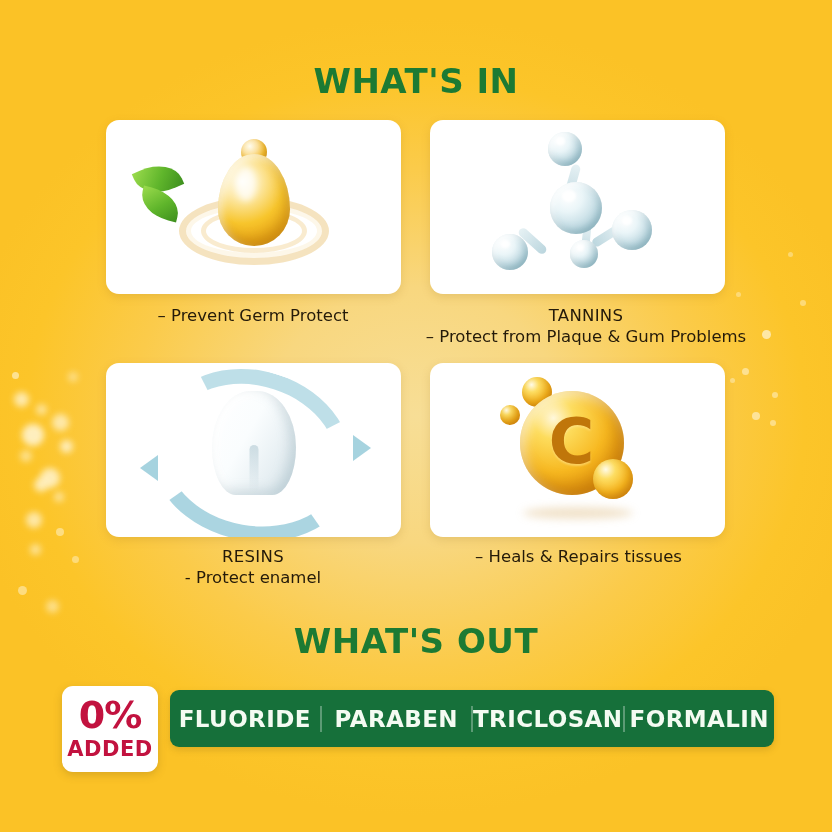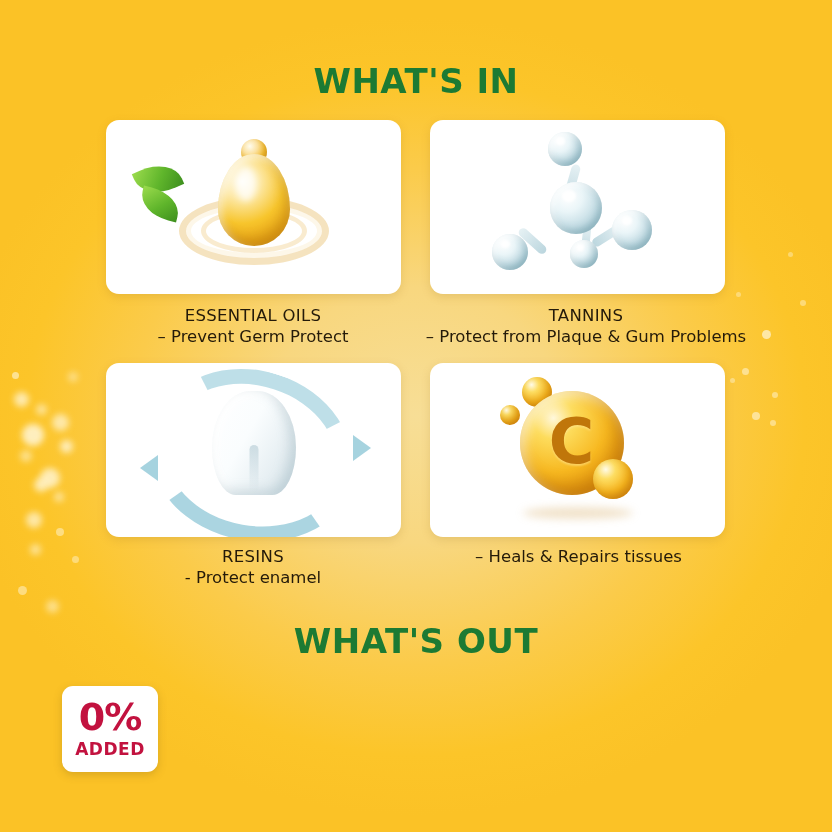--- a/index.html
+++ b/index.html
@@ -168,21 +168,21 @@
     background:#FFFFFF;border-radius:11px;
     box-shadow:0 3px 8px rgba(120,90,20,0.25);
     display:flex;flex-direction:column;align-items:center;justify-content:center;
     z-index:3;
   }
   #badge-zero{
     color:#C2123F;font-weight:bold;font-size:38px;line-height:0.95;
     font-family:"DejaVu Sans", sans-serif;letter-spacing:-1px;
   }
   #badge-added{
-    color:#C2123F;font-weight:bold;font-size:17px;letter-spacing:0.5px;
+    color:#C2123F;font-weight:bold;font-size:21px;letter-spacing:0.5px;
     font-family:"DejaVu Sans", sans-serif;margin-top:3px;
   }
 </style>
 </head>
 <body>
 
 <div id="poster">
 
   <div>
     <div class="bokeh soft" style="left:14px;top:392px;width:15px;height:15px;opacity:.75;"></div>
@@ -219,21 +219,20 @@
     <div class="art">
       <div class="ripple"></div>
       <div class="ripple2"></div>
       <div class="leaf leaf1"></div>
       <div class="leaf leaf2"></div>
       <div class="dropTip"></div>
       <div class="drop"></div>
     </div>
   </div>
   <div class="caption" id="cap1">
-    <span class="cap-title">ESSENTIAL OILS</span>
     <span class="cap-sub">– Prevent Germ Protect</span>
   </div>
 
   <div class="card card-r1 col-r">
     <div class="art">
       <div class="mol-bond" style="left:137px;top:44px;width:9px;height:40px;transform:rotate(16deg);"></div>
       <div class="mol-bond" style="left:98px;top:104px;width:9px;height:34px;transform:rotate(-48deg);"></div>
       <div class="mol-bond" style="left:172px;top:100px;width:9px;height:32px;transform:rotate(58deg);"></div>
       <div class="mol-bond" style="left:152px;top:106px;width:8px;height:28px;transform:rotate(6deg);"></div>
       <div class="sph" style="left:120px;top:62px;width:52px;height:52px;"></div>
@@ -273,19 +272,25 @@
       <div class="bub" style="left:163px;top:96px;width:40px;height:40px;"></div>
     </div>
   </div>
   <div class="caption" id="cap4">
     <span class="cap-sub">– Heals &amp; Repairs tissues</span>
   </div>
 
   <div class="heading" id="h-out">WHAT'S OUT</div>
 
   <div id="banner-wrap">
+    <div id="banner">
+      <div class="ban-item">FLUORIDE</div>
+      <div class="ban-item">PARABEN</div>
+      <div class="ban-item">TRICLOSAN</div>
+      <div class="ban-item">FORMALIN</div>
+    </div>
     <div id="badge">
       <div id="badge-zero">0%</div>
       <div id="badge-added">ADDED</div>
     </div>
   </div>
 
 </div>
 
 </body></html>

